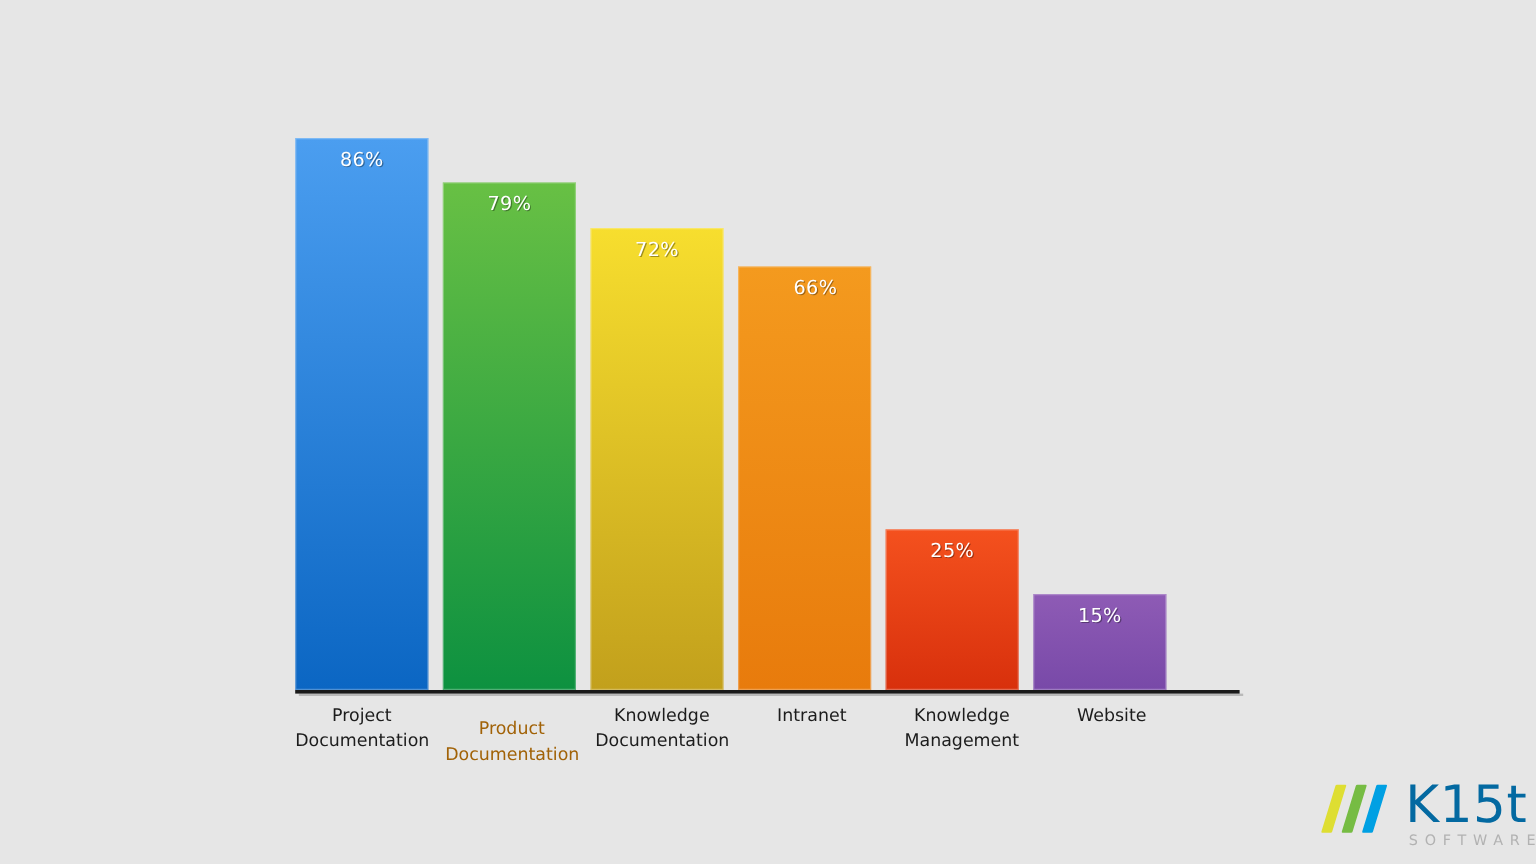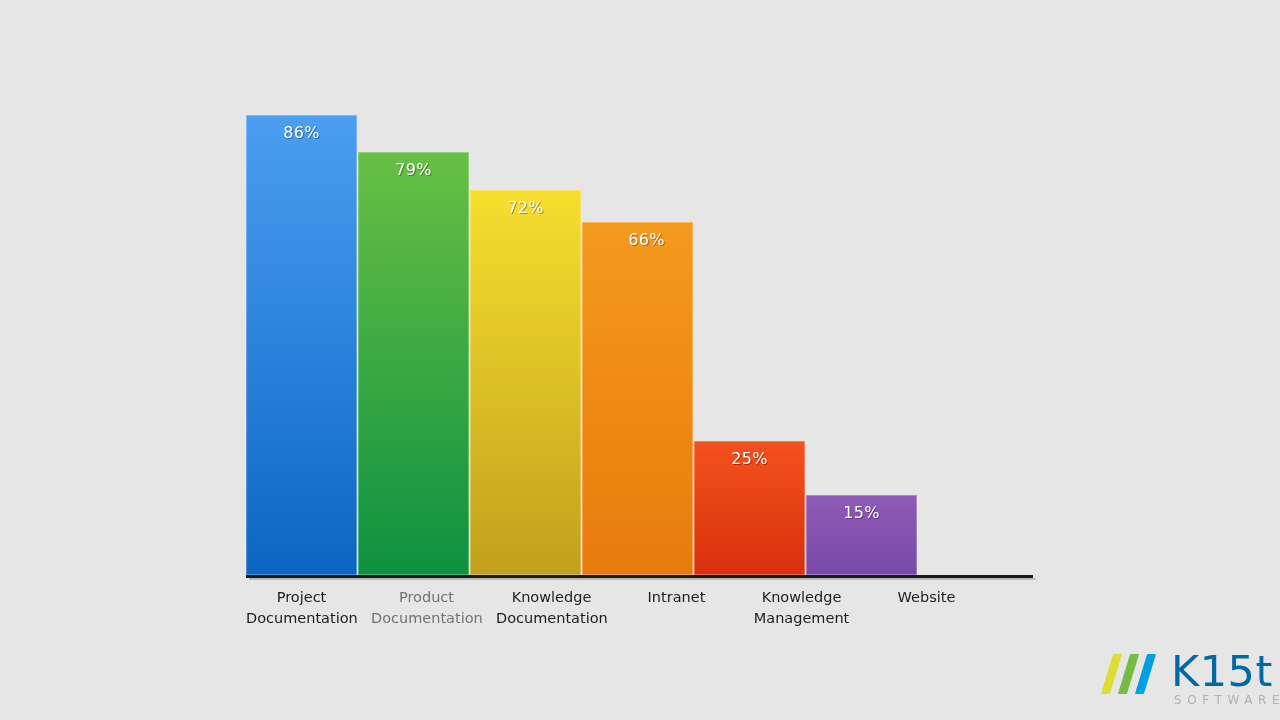--- a/index.html
+++ b/index.html
@@ -32,21 +32,21 @@
   }
 
   .bars-row {
     position: absolute;
     left: 0;
     bottom: 0;
     width: 100%;
     height: 100%;
     display: flex;
     align-items: flex-end;
-    gap: 1px;
+    gap: 12px;
   }
 
   .bar-slot {
     width: 111px;
     position: relative;
     display: flex;
     flex-direction: column;
     justify-content: flex-start;
     align-items: center;
   }
@@ -203,21 +203,21 @@
 
     </div>
   </div>
 
   <div class="axis-shadow"></div>
   <div class="axis-line" style="background: rgb(26, 26, 26);"></div>
 
   <div class="labels-row">
     <div class="label-cell" style="color: rgb(28, 28, 28);">Project
 Documentation</div>
-    <div class="label-cell" style="color: #737373;">Product
+    <div class="label-cell" style="color: #a16207; margin-top: 11px;">Product
 Documentation</div>
     <div class="label-cell" style="color: rgb(28, 28, 28);">Knowledge
 Documentation</div>
     <div class="label-cell" style="color: rgb(28, 28, 28);">Intranet</div>
     <div class="label-cell" style="color: rgb(28, 28, 28);">Knowledge
 Management</div>
     <div class="label-cell" style="color: rgb(28, 28, 28);">Website</div>
   </div>
 
   <div class="logo">

